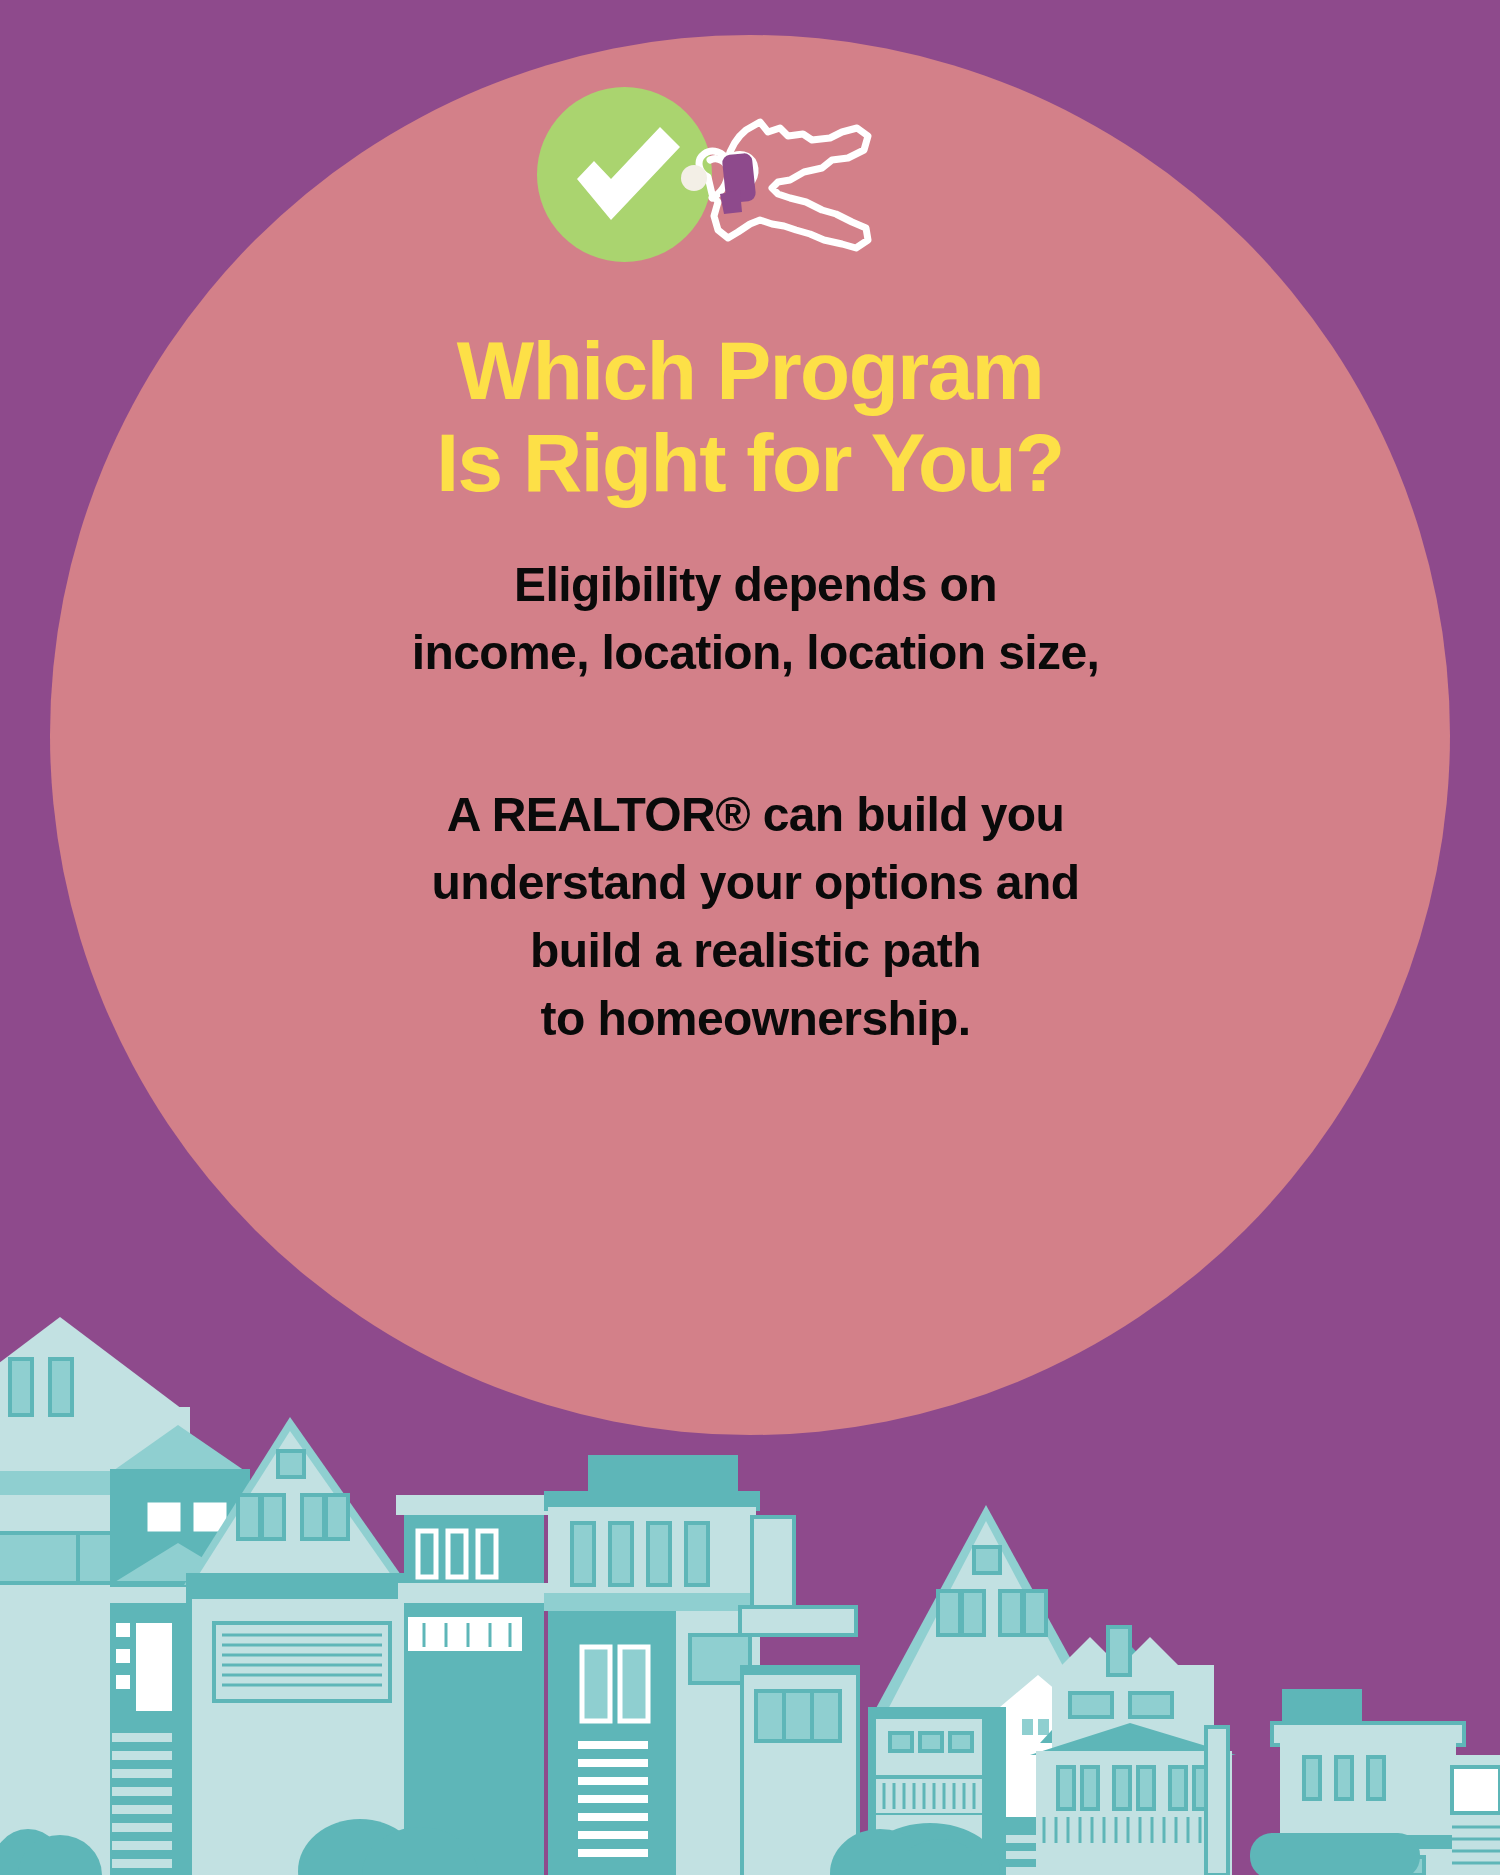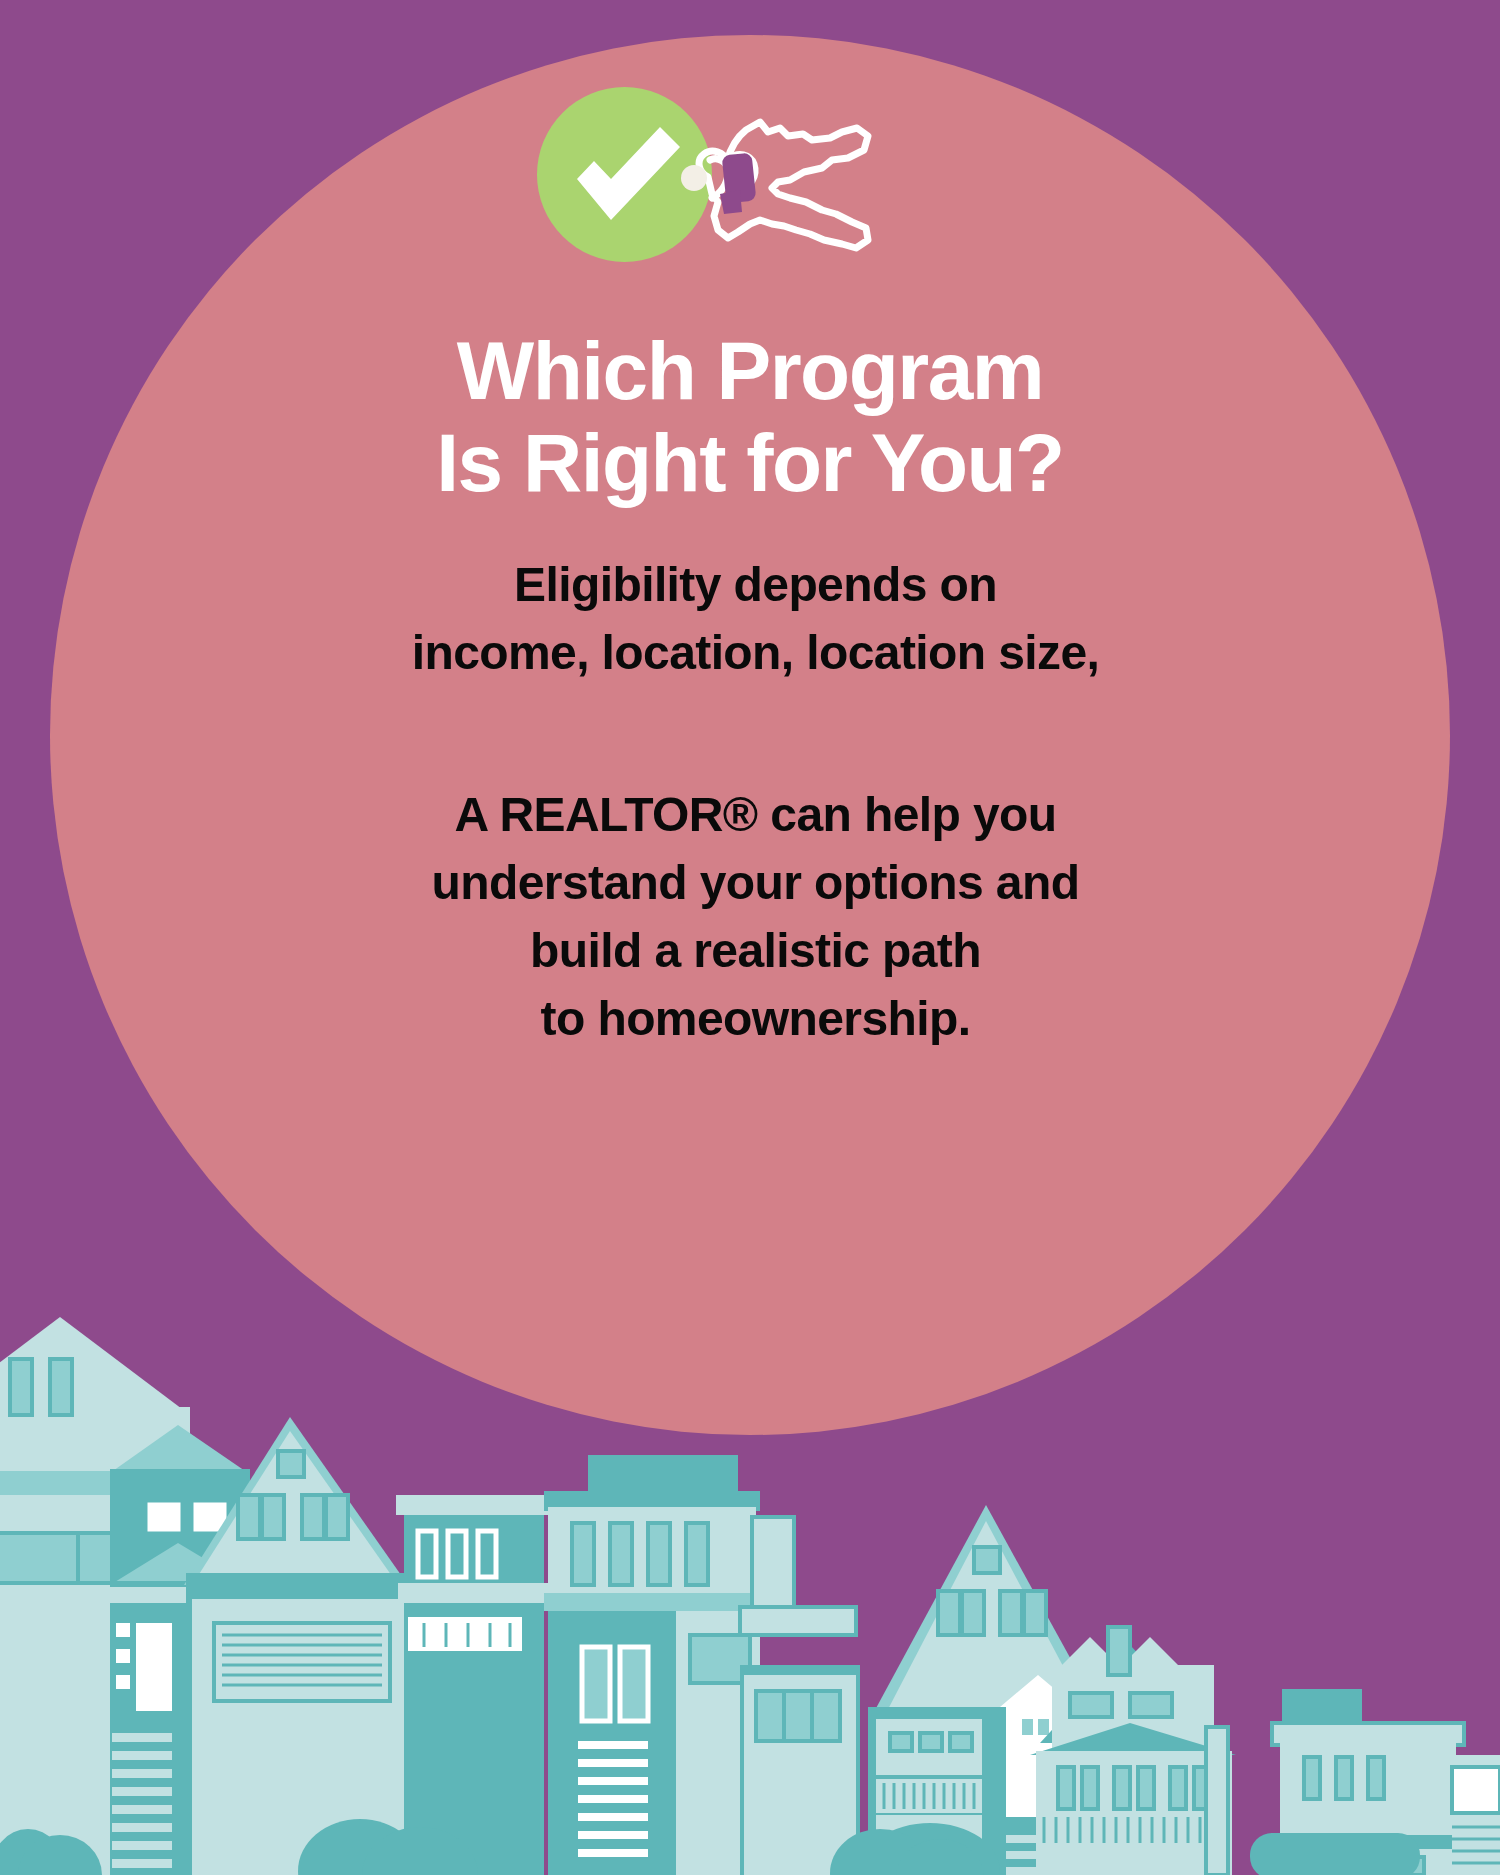--- a/index.html
+++ b/index.html
@@ -44,21 +44,21 @@
   
   .content{
     position:absolute;
     left:0; top:0; width:1500px;
     text-align:center;
     z-index:5;
   }
   .title{
     margin:0;
     padding-top:325px;
-    color:#ffffff;
+    color:#fde047;
     font-size:82px;
     font-weight:bold;
     line-height:1.12;
     letter-spacing:-1.5px;
   }
   .title .ln{display:block;}
 
   .body-copy{
     margin:0;
     padding-top:42px;
@@ -165,21 +165,21 @@
     </h1>
 
     <p class="body-copy">
       <span class="ln">Eligibility depends on</span>
       <span class="ln">income, location, location size,</span>
     </p>
 
     <span class="body-gap"></span>
 
     <p class="body-copy">
-      <span class="ln">A REALTOR® can help you</span>
+      <span class="ln">A REALTOR® can build you</span>
       <span class="ln">understand your options and</span>
       <span class="ln">build a realistic path</span>
       <span class="ln">to homeownership.</span>
     </p>
 
   </div>
 
   <div class="skyline">
     <svg viewBox="0 0 1500 620" width="1500" height="620" preserveAspectRatio="none" aria-hidden="true">
       <defs>

